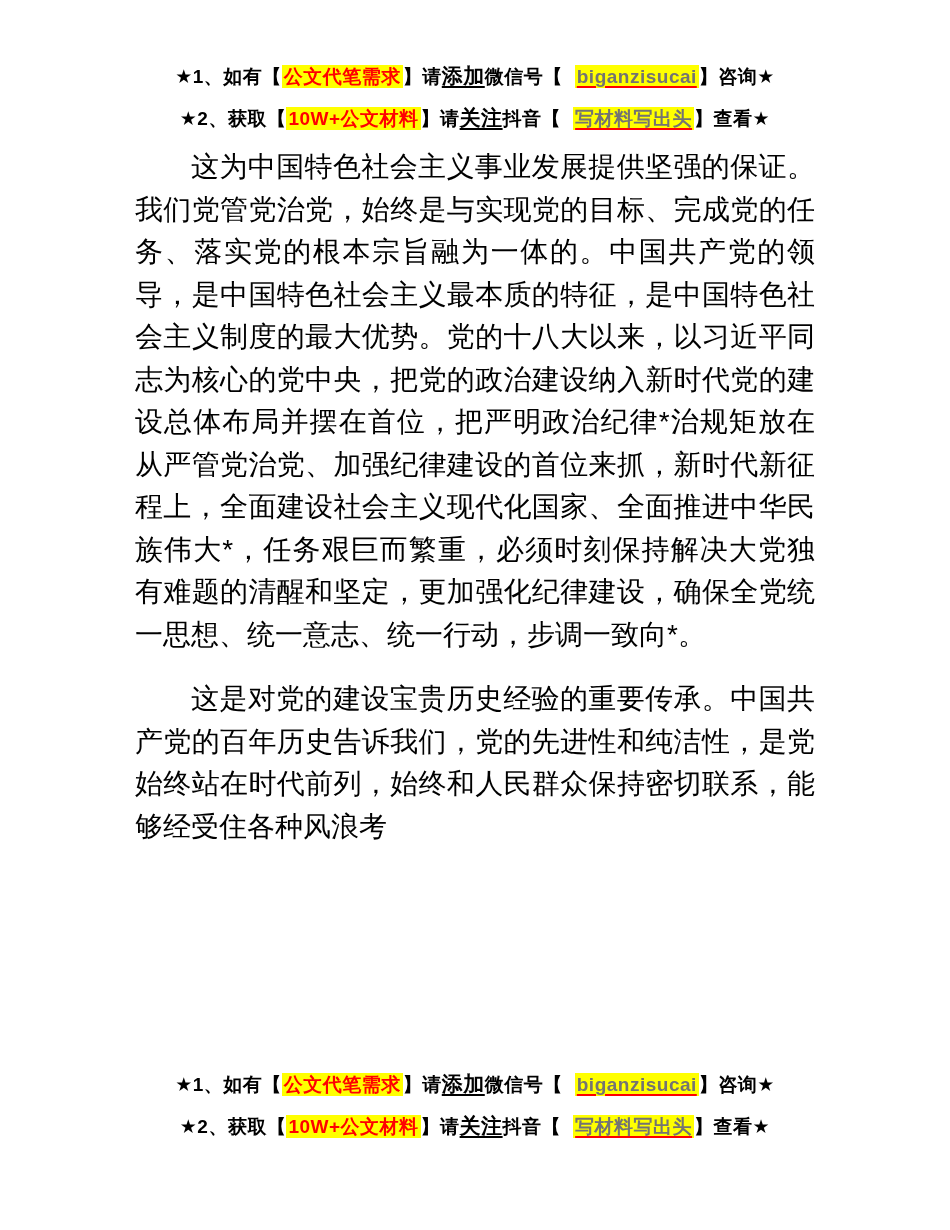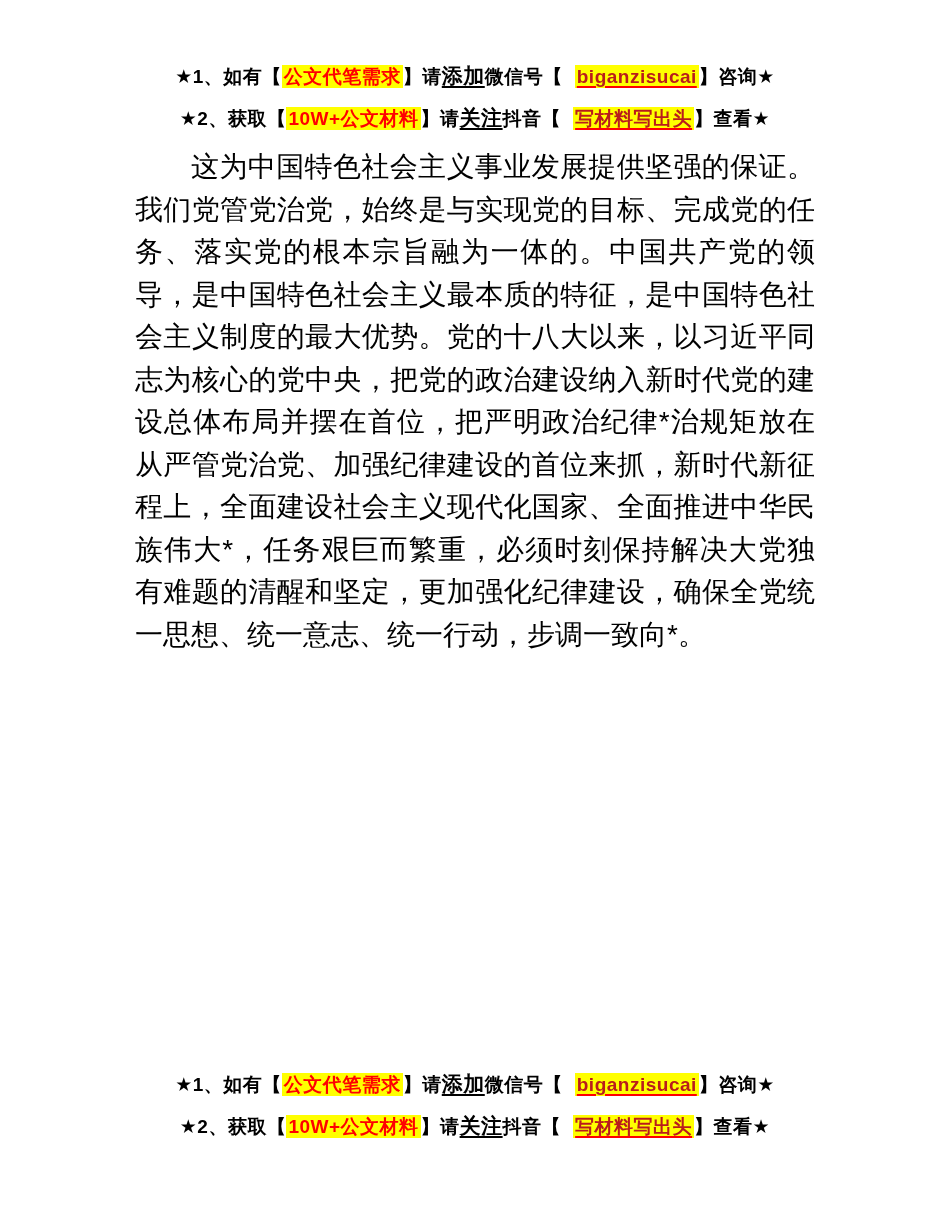--- a/index.html
+++ b/index.html
@@ -27,21 +27,21 @@
   .notice-bottom { top: 1072px; }
   .notice-line { margin: 0 0 17px 0; white-space: nowrap; }
   .hl {
     background: #ffff00;
     color: #ff0000;
     padding: 1px 2px;
     text-align: center;
   }
   .hl-u {
     background: #ffff00;
-    color: #b91c1c;
+    color: #737373;
     padding: 1px 2px;
     text-decoration: underline;
     text-decoration-color: #ff0000;
     text-decoration-thickness: 2px;
     text-underline-offset: 3px;
     margin-left: 12px;
   }
   .u-black {
     font-size: 21px;
     text-decoration: underline;
@@ -76,20 +76,21 @@
     <div class="notice-line">
       <span>★1、如有【</span><span class="hl">公文代笔需求</span><span>】请</span><span class="u-black">添加</span><span>微信号【</span><span class="hl-u">biganzisucai</span><span>】咨询★</span>
     </div>
     <div class="notice-line">
       <span>★2、获取【</span><span class="hl">10W+公文材料</span><span>】请</span><span class="u-black">关注</span><span>抖音【</span><span class="hl-u">写材料写出头</span><span>】查看★</span>
     </div>
   </div>
 
   <div class="doc-body">
     <p class="para">这为中国特色社会主义事业发展提供坚强的保证。我们党管党治党，始终是与实现党的目标、完成党的任务、落实党的根本宗旨融为一体的。中国共产党的领导，是中国特色社会主义最本质的特征，是中国特色社会主义制度的最大优势。党的十八大以来，以习近平同志为核心的党中央，把党的政治建设纳入新时代党的建设总体布局并摆在首位，把严明政治纪律*治规矩放在从严管党治党、加强纪律建设的首位来抓，新时代新征程上，全面建设社会主义现代化国家、全面推进中华民族伟大*，任务艰巨而繁重，必须时刻保持解决大党独有难题的清醒和坚定，更加强化纪律建设，确保全党统一思想、统一意志、统一行动，步调一致向*。</p>
+    <p class="para">这是对党的建设宝贵历史经验的重要传承。中国共产党的百年历史告诉我们，党的先进性和纯洁性，是党始终站在时代前列，始终和人民群众保持密切联系，能够经受住各种风浪考</p>
   </div>
 
   <div class="notice notice-bottom">
     <div class="notice-line">
       <span>★1、如有【</span><span class="hl">公文代笔需求</span><span>】请</span><span class="u-black">添加</span><span>微信号【</span><span class="hl-u">biganzisucai</span><span>】咨询★</span>
     </div>
     <div class="notice-line">
       <span>★2、获取【</span><span class="hl">10W+公文材料</span><span>】请</span><span class="u-black">关注</span><span>抖音【</span><span class="hl-u">写材料写出头</span><span>】查看★</span>
     </div>
   </div>

